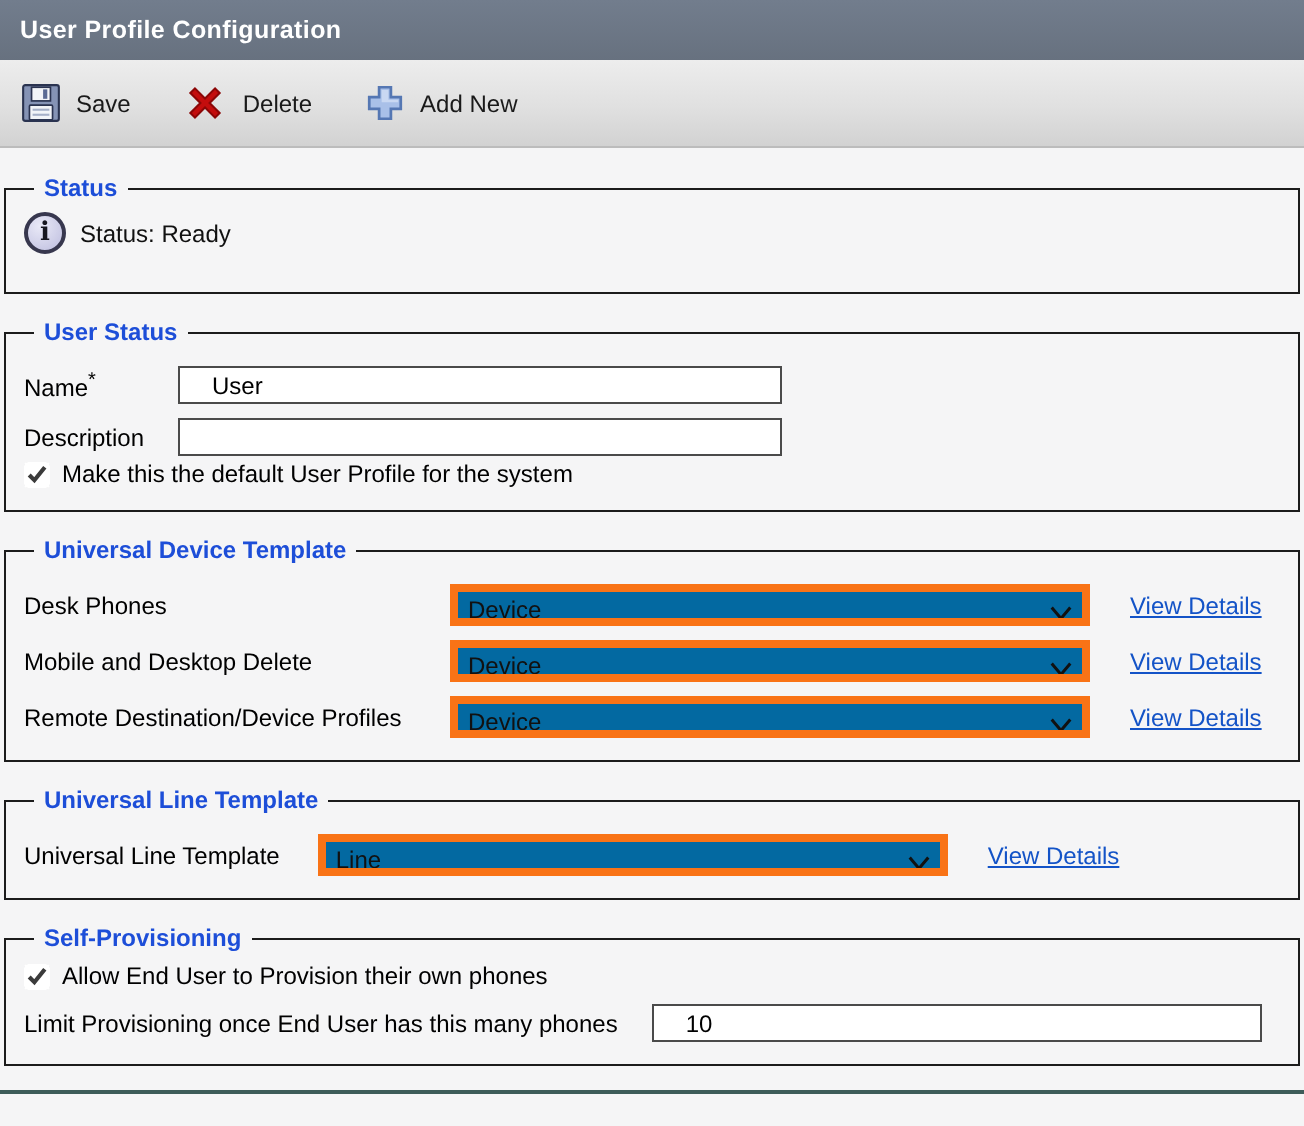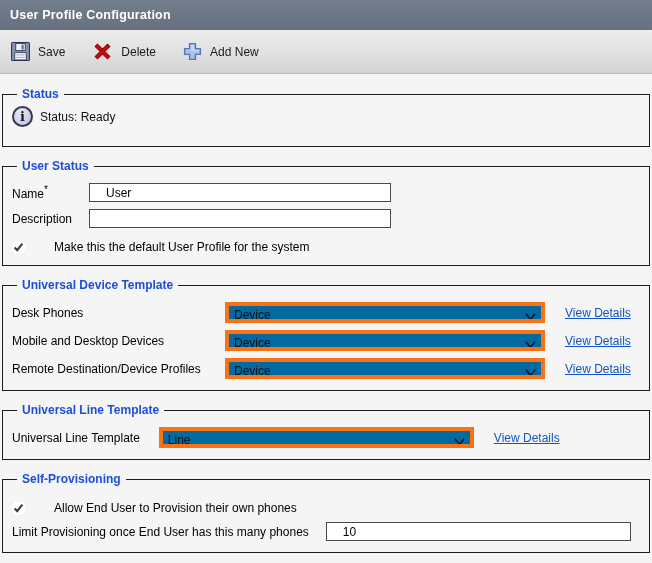--- a/index.html
+++ b/index.html
@@ -59,21 +59,21 @@
   sup { font-size: 10px; }
 
   input[type="text"] {
     height: 19px; border: 1px solid #4a4a4a; background: #fff;
     font-family: "Liberation Sans", sans-serif; font-size: 12px;
     padding: 0 16px; color: #000;
   }
   .input-std { width: 302px; }
   .input-limit { width: 305px; margin-left: 4px; }
 
-  .chk-row { display: flex; align-items: center; margin-top: 12px; gap: 23px; }
+  .chk-row { display: flex; align-items: center; margin-top: 2px; }
   input[type="checkbox"] { width: 13px; height: 13px; margin-right: 6px; accent-color: #ffffff; }
 
   .selectbox {
     position: relative; width: 320px; height: 21px; flex: 0 0 auto;
     border: 4px solid #f97316; background: #0369a1;
     line-height: 19px; padding: 0 24px 0 5px; cursor: default;
     overflow: hidden; white-space: nowrap;
   }
   .selectbox.sel-line { width: 315px; }
   .selectbox .chev { position: absolute; right: 4px; top: 4px; }
@@ -161,21 +161,21 @@
         <span class="chev">
           <svg width="13" height="13" viewBox="0 0 14 14">
               <polyline points="2,4 7,10 12,4" fill="none" stroke="#111" stroke-width="1.6"></polyline>
             </svg>
         </span>
       </div>
       <a href="#" class="view-details">View Details</a>
     </div>
 
     <div class="form-row">
-      <span class="lbl lbl-col-wide">Mobile and Desktop Devices</span>
+      <span class="lbl lbl-col-wide">Mobile and Desktop Delete</span>
       <div class="selectbox">
         <span>Device</span>
         <span class="chev">
           <svg width="13" height="13" viewBox="0 0 14 14">
               <polyline points="2,4 7,10 12,4" fill="none" stroke="#111" stroke-width="1.6"></polyline>
             </svg>
         </span>
       </div>
       <a href="#" class="view-details">View Details</a>
     </div>

